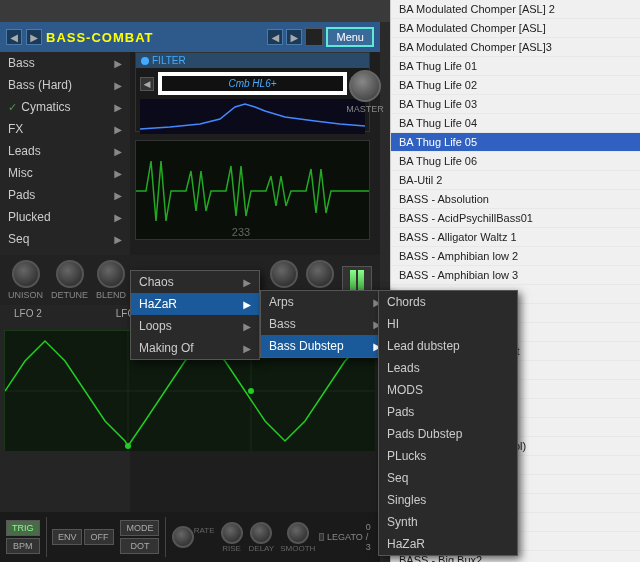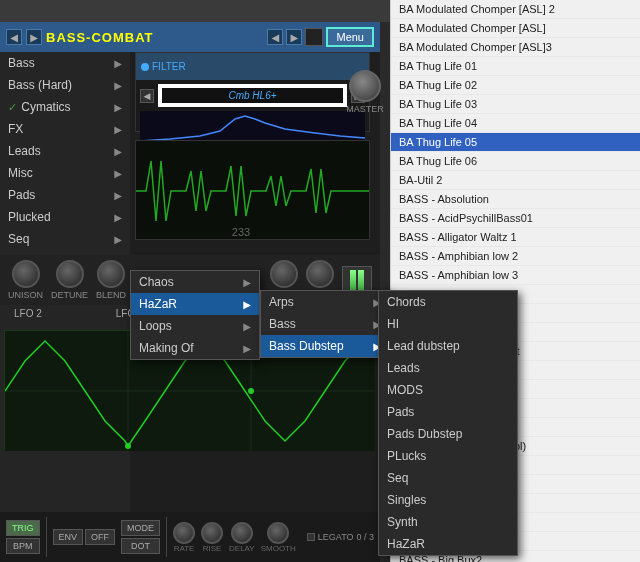--- a/index.html
+++ b/index.html
@@ -162,21 +162,21 @@
       top: 52px; left: 135px;
       width: 235px;
       height: 80px;
       background: #1a1a1a;
       border: 1px solid #333;
     }
     .filter-header {
       background: #2a4a6a;
       color: #4af;
       font-size: 10px;
-      padding: 8px 5px;
+      padding: 2px 5px;
       display: flex;
       align-items: center;
       gap: 3px;
     }
     .filter-dot { width: 8px; height: 8px; background: #4af; border-radius: 50%; }
     .filter-content {
       display: flex;
       align-items: center;
       padding: 4px;
       gap: 4px;
@@ -452,21 +452,21 @@
     <button class="bottom-btn">ENV</button>
     <button class="bottom-btn">OFF</button>
   </div>
   <div style="display:flex;flex-direction:column;gap:2px;margin-left:2px;justify-content:center;">
     <button class="bottom-btn">MODE</button>
     <button class="bottom-btn">DOT</button>
   </div>
   <div style="width:1px;height:40px;background:#444;margin:0 2px;"></div>
 
   <div style="display:flex;align-items:center;gap:6px;flex:1;">
-    <div style="display:flex;flex-direction:column;align-items:center;">
+    <div style="display:flex;flex-direction:row;">
       <div style="width:22px;height:22px;background:radial-gradient(circle at 40% 35%,#666,#222);border-radius:50%;border:2px solid #555;"></div>
       <span style="color:#666;font-size:8px;">RATE</span>
     </div>
     <div style="display:flex;flex-direction:column;align-items:center;">
       <div style="width:22px;height:22px;background:radial-gradient(circle at 40% 35%,#666,#222);border-radius:50%;border:2px solid #555;"></div>
       <span style="color:#666;font-size:8px;">RISE</span>
     </div>
     <div style="display:flex;flex-direction:column;align-items:center;">
       <div style="width:22px;height:22px;background:radial-gradient(circle at 40% 35%,#666,#222);border-radius:50%;border:2px solid #555;"></div>
       <span style="color:#666;font-size:8px;">DELAY</span>

